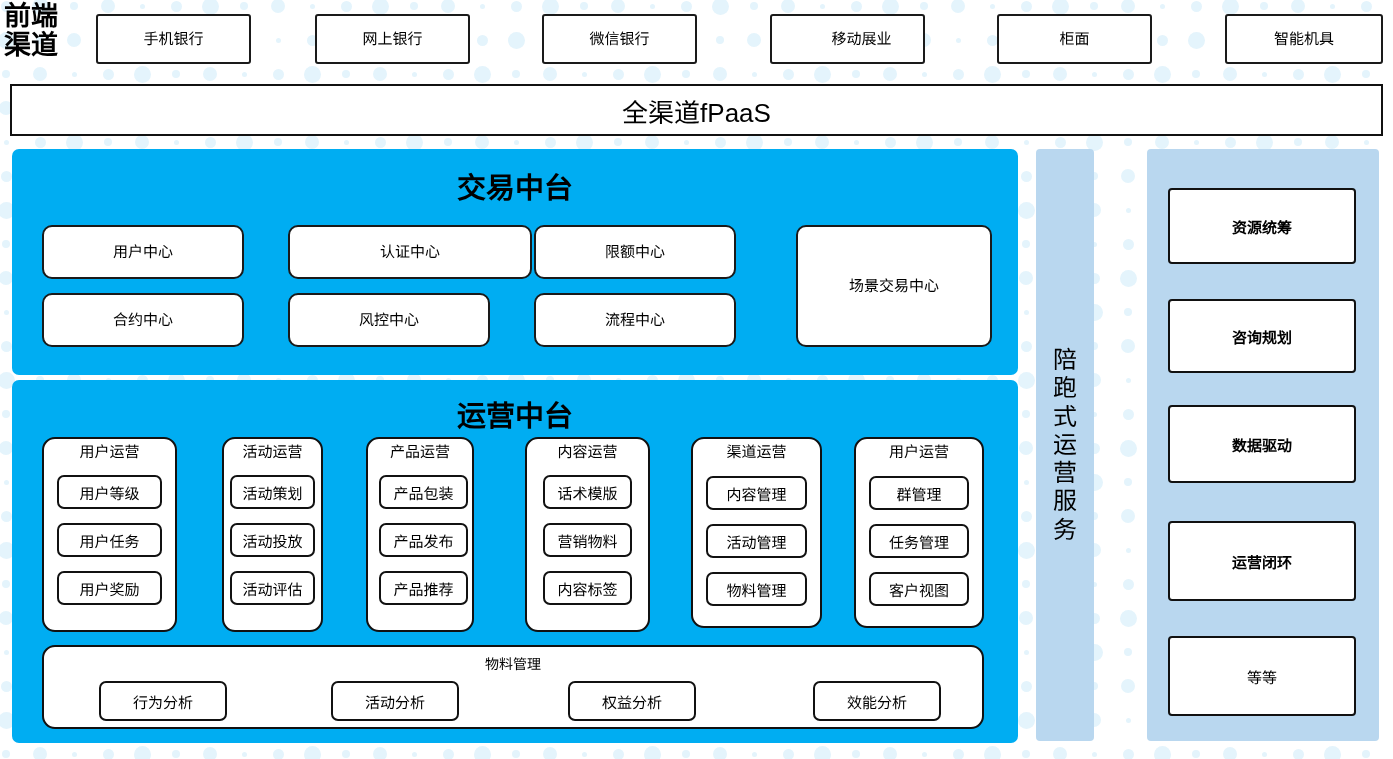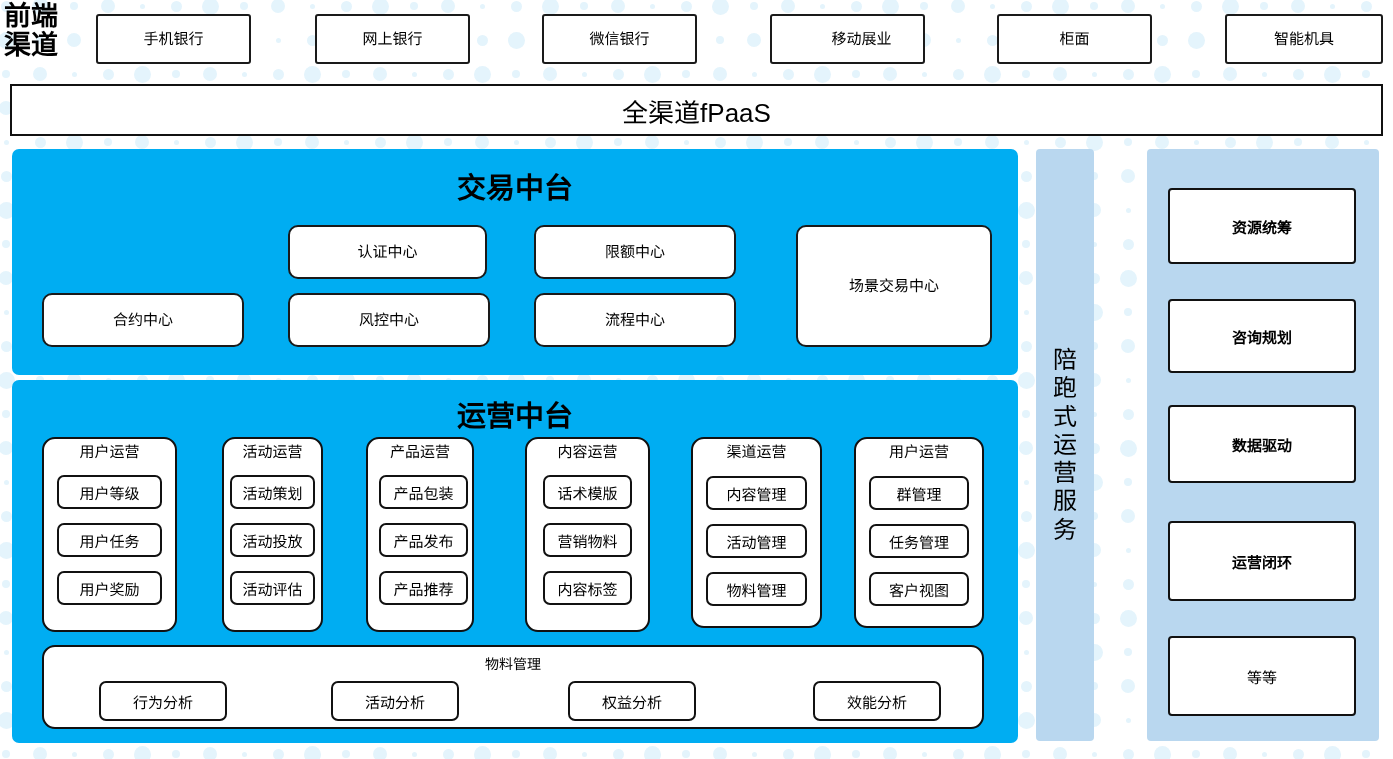--- a/index.html
+++ b/index.html
@@ -1102,21 +1102,24 @@
   </div>
 
   <div id="fpaas-bar">
     <span>全渠道fPaaS</span>
   </div>
 
   <div class="cyan" style="left:12px;top:149px;width:1006px;height:226px;">
     <div class="panel-title" style="top:15px;">交易中台</div>
   </div>
 
-  <div class="wbox rbox tbox" style="left:288px;top:225px;width:199px;">
+  <div class="wbox rbox tbox" style="left:42px;top:225px;width:202px;">
+    <span>用户中心</span>
+  </div>
+  <div class="wbox rbox tbox" style="left:288px;top:225px;width:244px;">
     <span>认证中心</span>
   </div>
   <div class="wbox rbox tbox" style="left:534px;top:225px;width:202px;">
     <span>限额中心</span>
   </div>
   <div class="wbox rbox tbox" style="left:42px;top:293px;width:202px;">
     <span>合约中心</span>
   </div>
   <div class="wbox rbox tbox" style="left:288px;top:293px;width:202px;">
     <span>风控中心</span>

